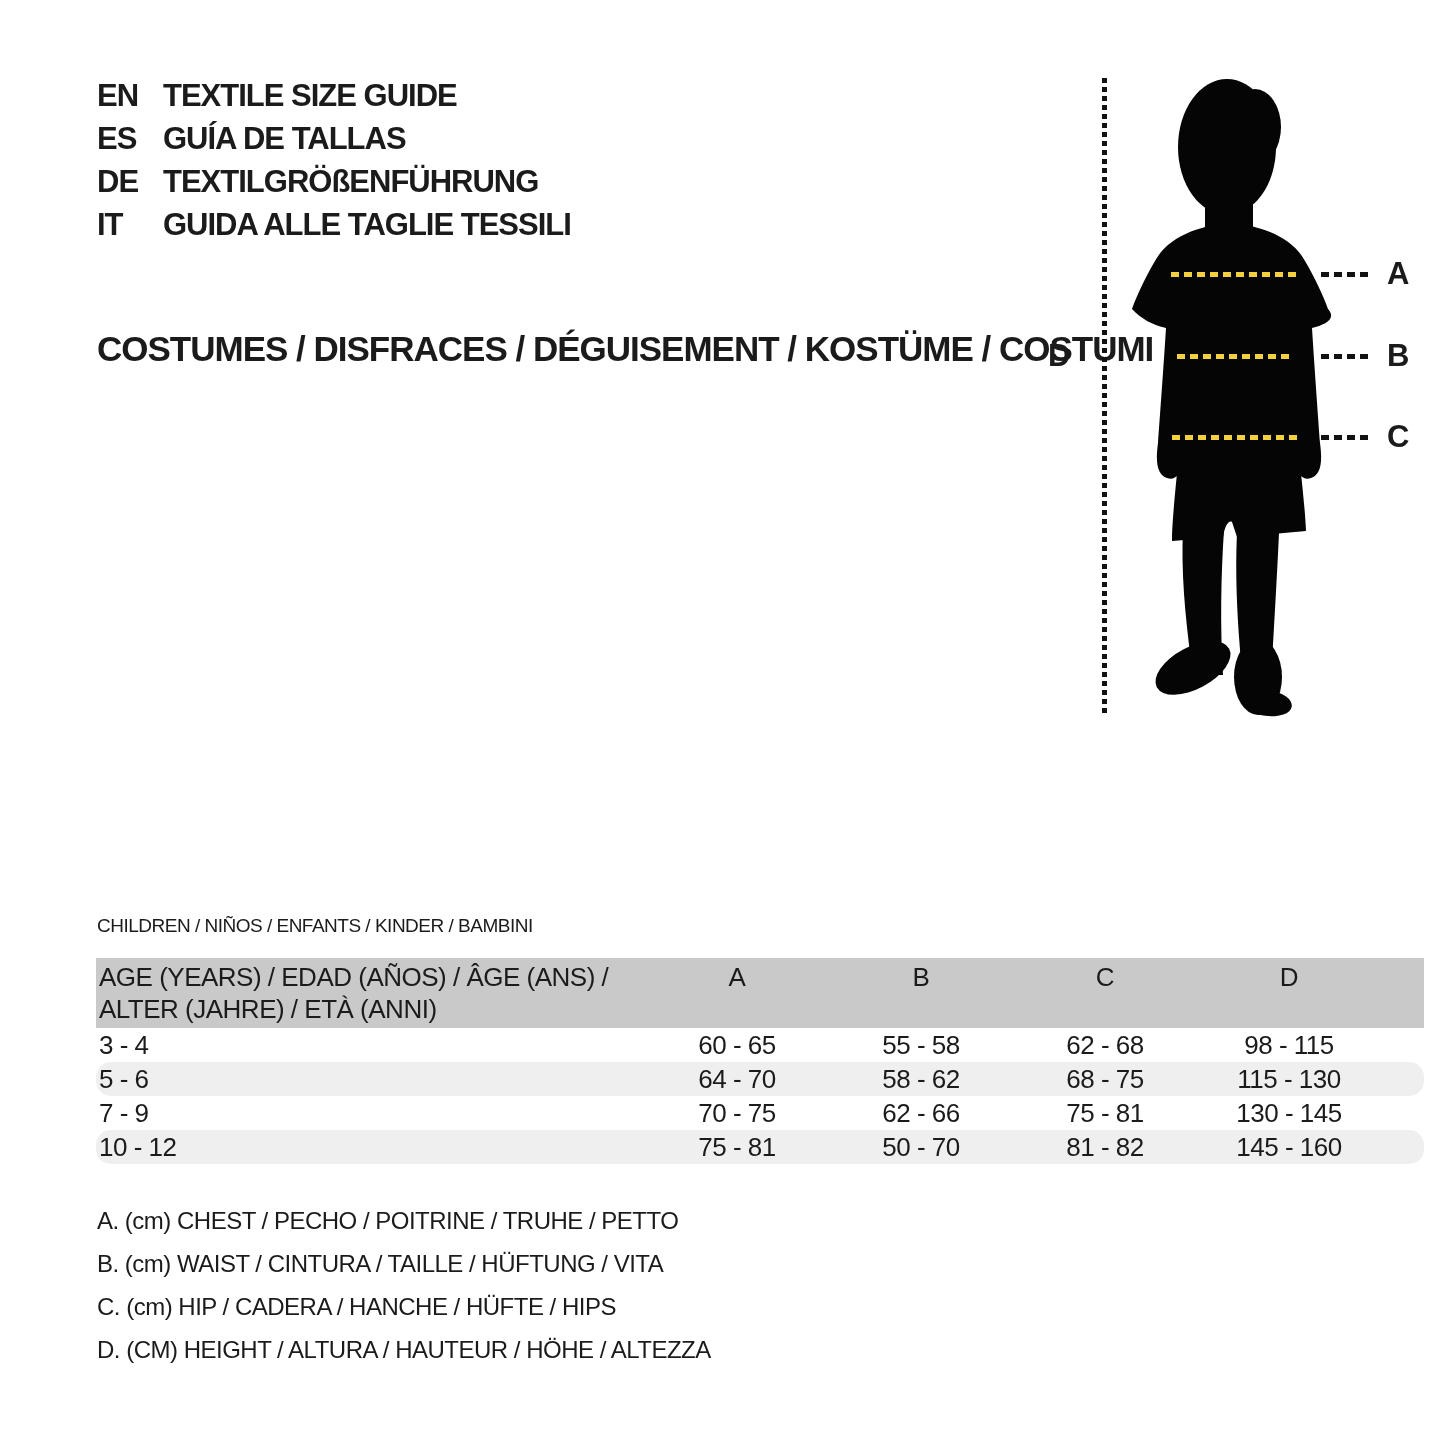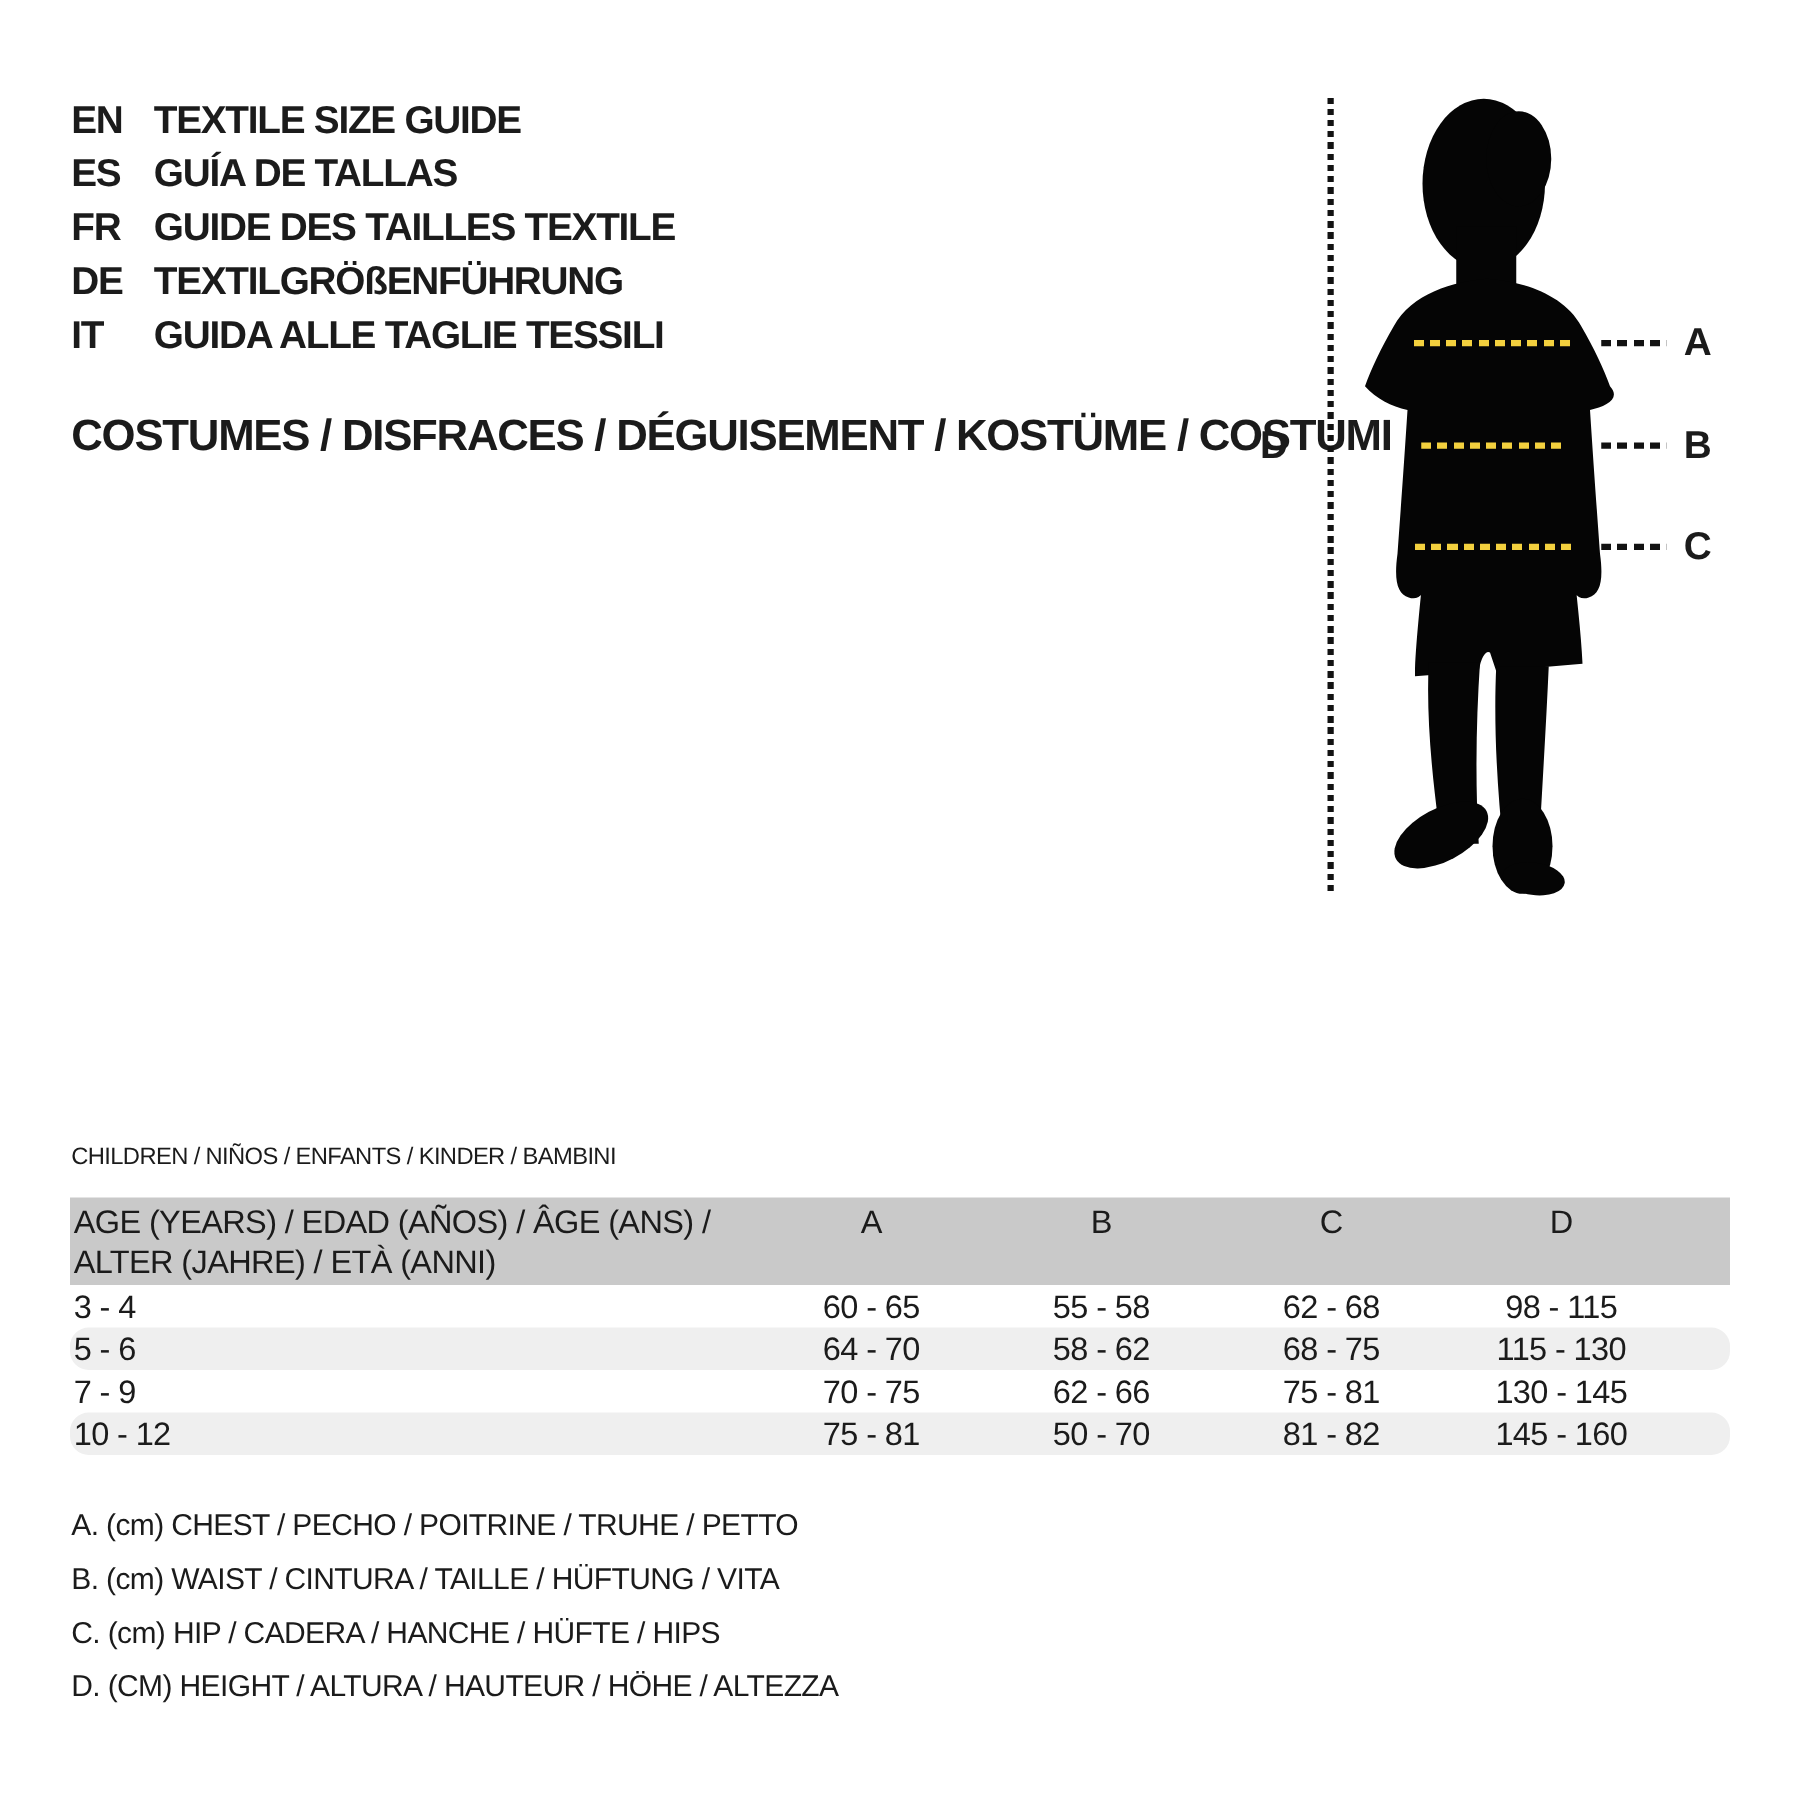--- a/index.html
+++ b/index.html
@@ -1,21 +1,21 @@
 <!DOCTYPE html>
 <html style="--text: #1b1b1b; --accent-yellow: #f3d03e; --table-header-bg: #c9c9c9; --table-alt-row-bg: #efefef; --silhouette: #050505;"><head>
 <meta charset="utf-8">
 <style>
   html,body{margin:0;padding:0;}
   body{
     width:1445px;height:1444px;position:relative;background:#fff;
     font-family:"Liberation Sans", sans-serif;color:var(--text,#1b1b1b);
     overflow:hidden;
   }
-  .abs{position:absolute;}
+  .abs{position:absolute;margin-left:40px;}
 
   
   .langs{left:57px;top:74px;}
   .lang-row{display:flex;height:43px;line-height:43px;font-size:31px;font-weight:bold;letter-spacing:-1px;}
   .lang-code{width:66px;flex:0 0 66px;}
 
   
   .costumes{left:57px;top:329px;font-size:35px;font-weight:bold;letter-spacing:-1px;white-space:nowrap;}
 
   
@@ -57,24 +57,20 @@
 <body>
 
 <div class="abs langs">
   <div class="lang-row">
     <span class="lang-code">EN</span>
     <span class="lang-title">TEXTILE SIZE GUIDE</span>
   </div>
   <div class="lang-row">
     <span class="lang-code">ES</span>
     <span class="lang-title">GUÍA DE TALLAS</span>
-  </div>
-  <div class="lang-row">
-    <span class="lang-code">FR</span>
-    <span class="lang-title">GUIDE DES TAILLES TEXTILE</span>
   </div>
   <div class="lang-row">
     <span class="lang-code">DE</span>
     <span class="lang-title">TEXTILGRÖßENFÜHRUNG</span>
   </div>
   <div class="lang-row">
     <span class="lang-code">IT</span>
     <span class="lang-title">GUIDA ALLE TAGLIE TESSILI</span>
   </div>
 </div>

